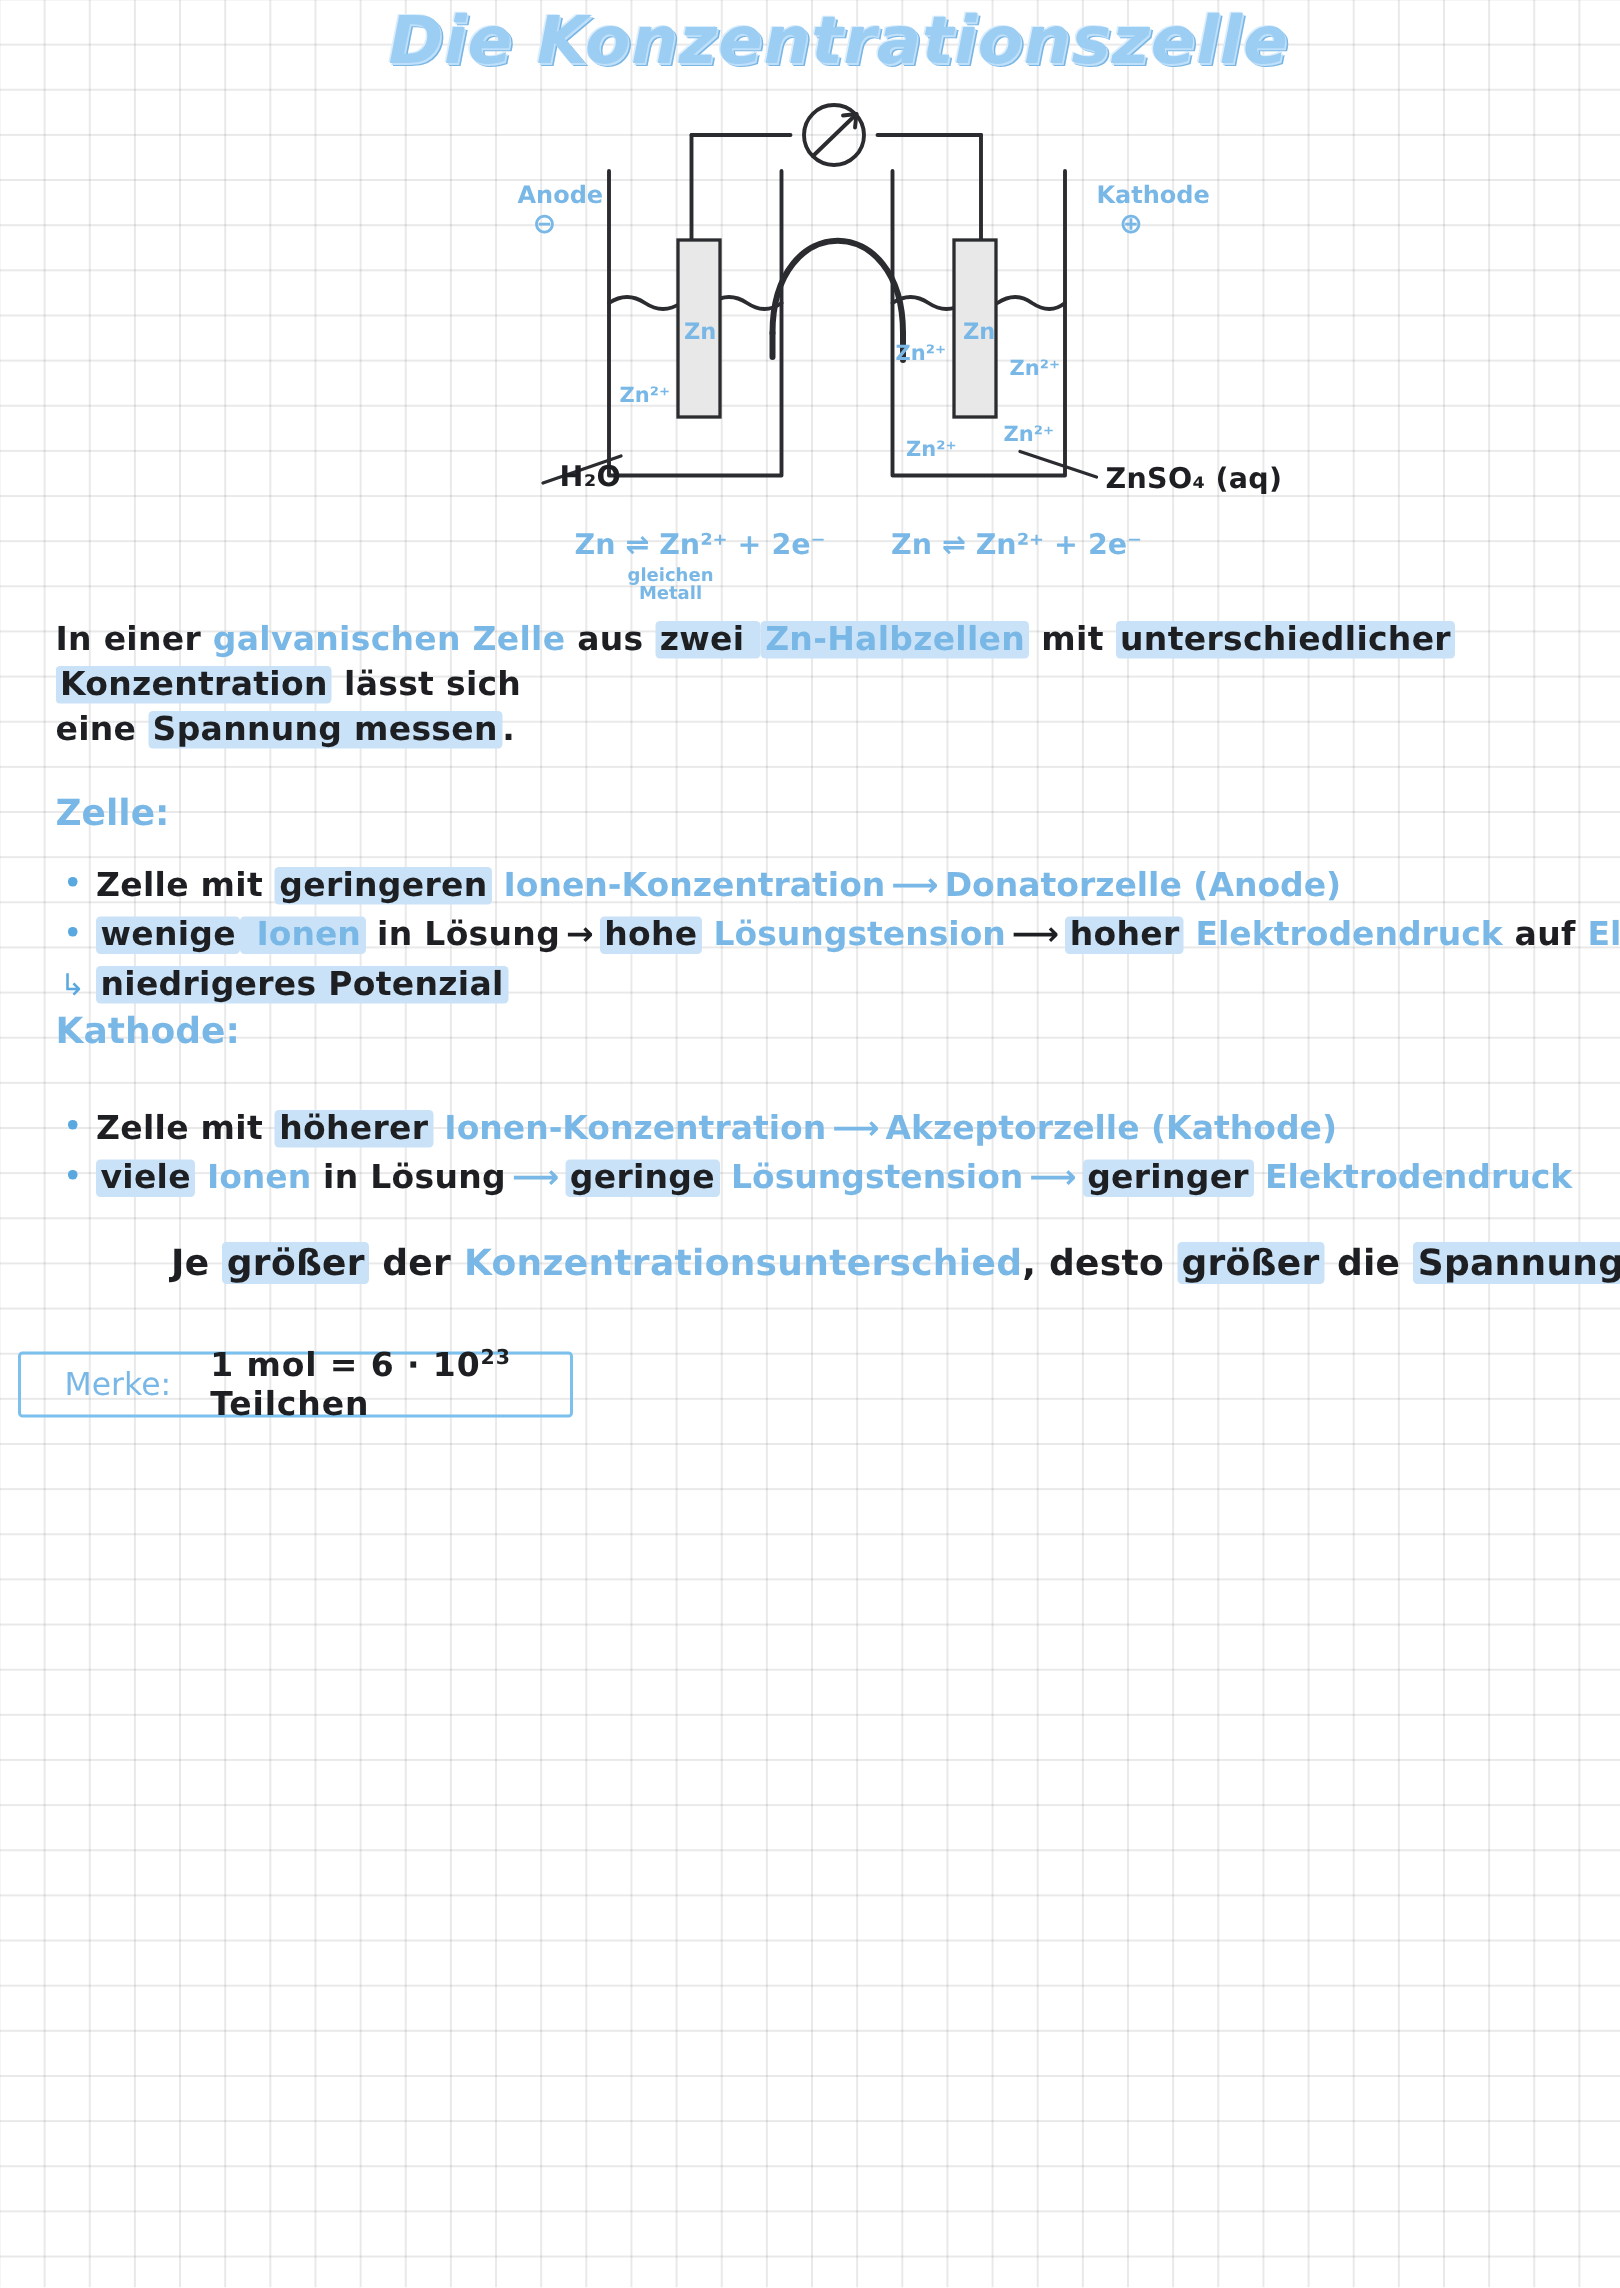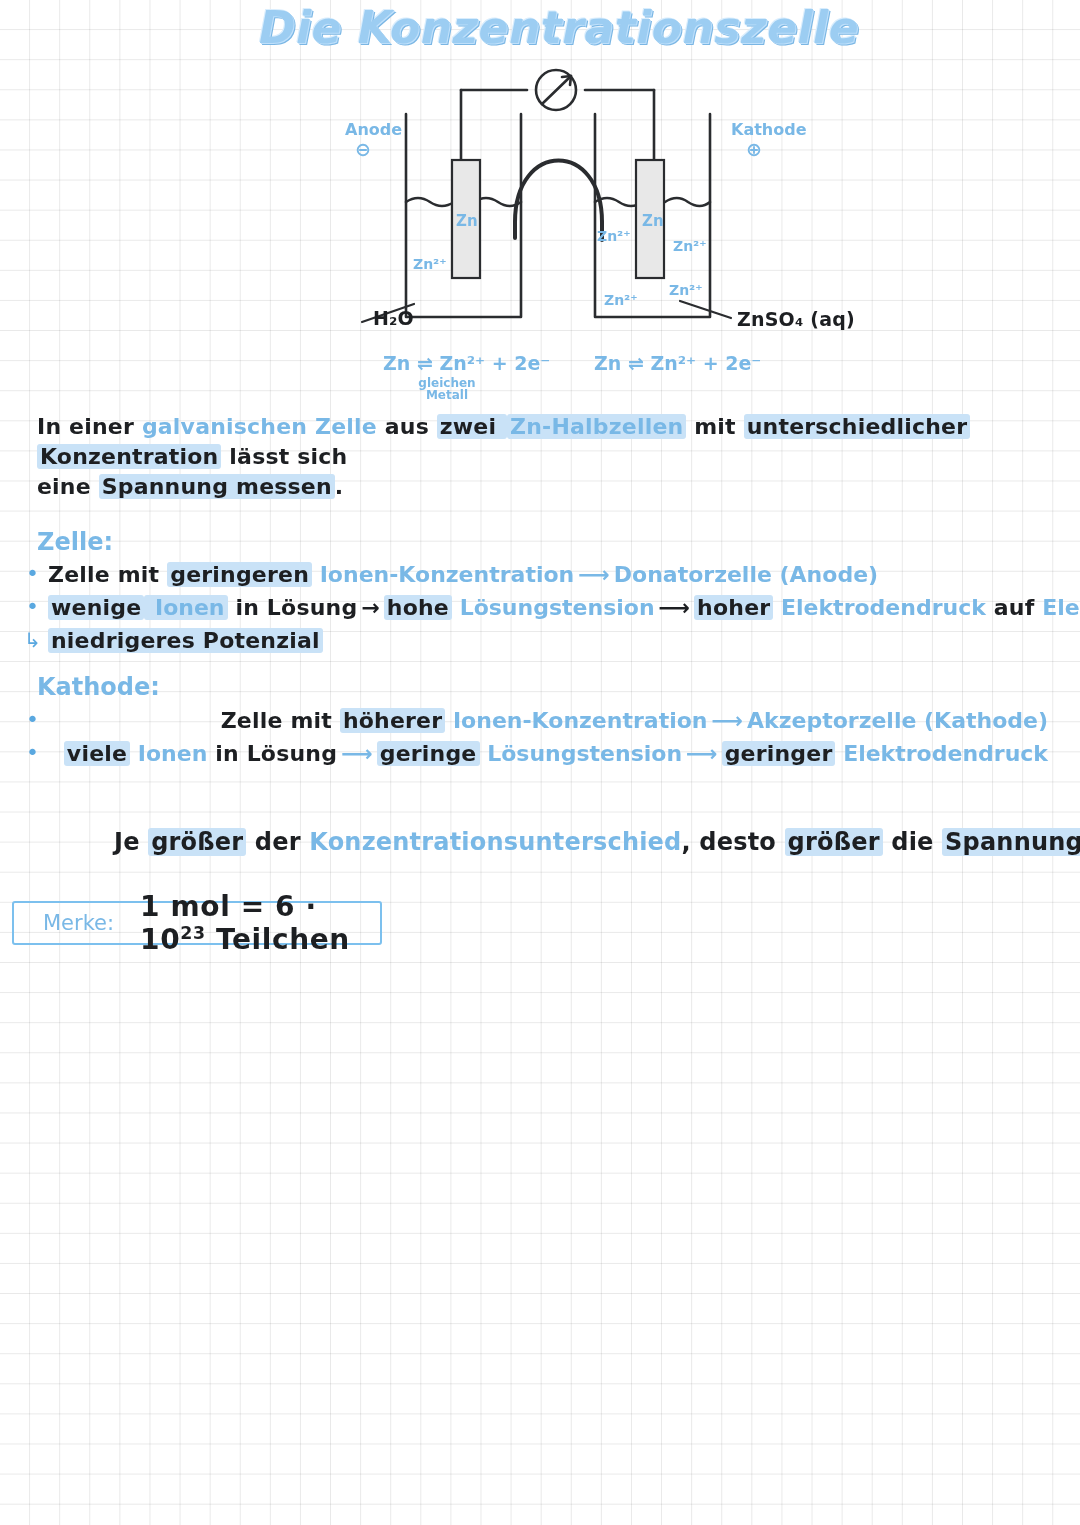--- a/index.html
+++ b/index.html
@@ -70,23 +70,23 @@
     line-height: 30px;
   }
   #intro { left: 18px; top: 412px; width: 1020px; }
   .sec-head {
     font-size: 24px;
     font-weight: 700;
   }
   #anode-head { left: 18px; top: 528px; }
   #anode-list { left: 18px; top: 558px; width: 1030px; }
   #kathode-head { left: 18px; top: 673px; }
-  #kathode-list { left: 18px; top: 704px; width: 1030px; text-align: right; }
-
-  ul.bullets { list-style: none; margin: 0; padding: 0; }
+  #kathode-list { left: 18px; top: 720px; width: 1030px; }
+
+  ul.bullets { list-style: none; margin: 16px; padding: 0; }
   ul.bullets li {
     font-size: 22px;
     line-height: 33px;
     margin: 0;
     padding: 0 0 0 30px;
     position: relative;
     white-space: nowrap;
   }
   ul.bullets li.dot::before {
     content: "\2022";
@@ -127,21 +127,21 @@
     align-items: center;
     box-sizing: border-box;
   }
   #merke .lab {
     color: #79b8e6;
     font-size: 21px;
     font-weight: 400;
     margin: 0 26px 0 10px;
   }
   #merke .val {
-    font-size: 28px;
+    font-size: 22px;
     letter-spacing: 0.6px;
   }
   sup { font-size: 0.62em; vertical-align: super; }
 </style>
 </head>
 <body>
 
 <div id="page">
 
   <div id="title" class="abs">Die Konzentrationszelle</div>

